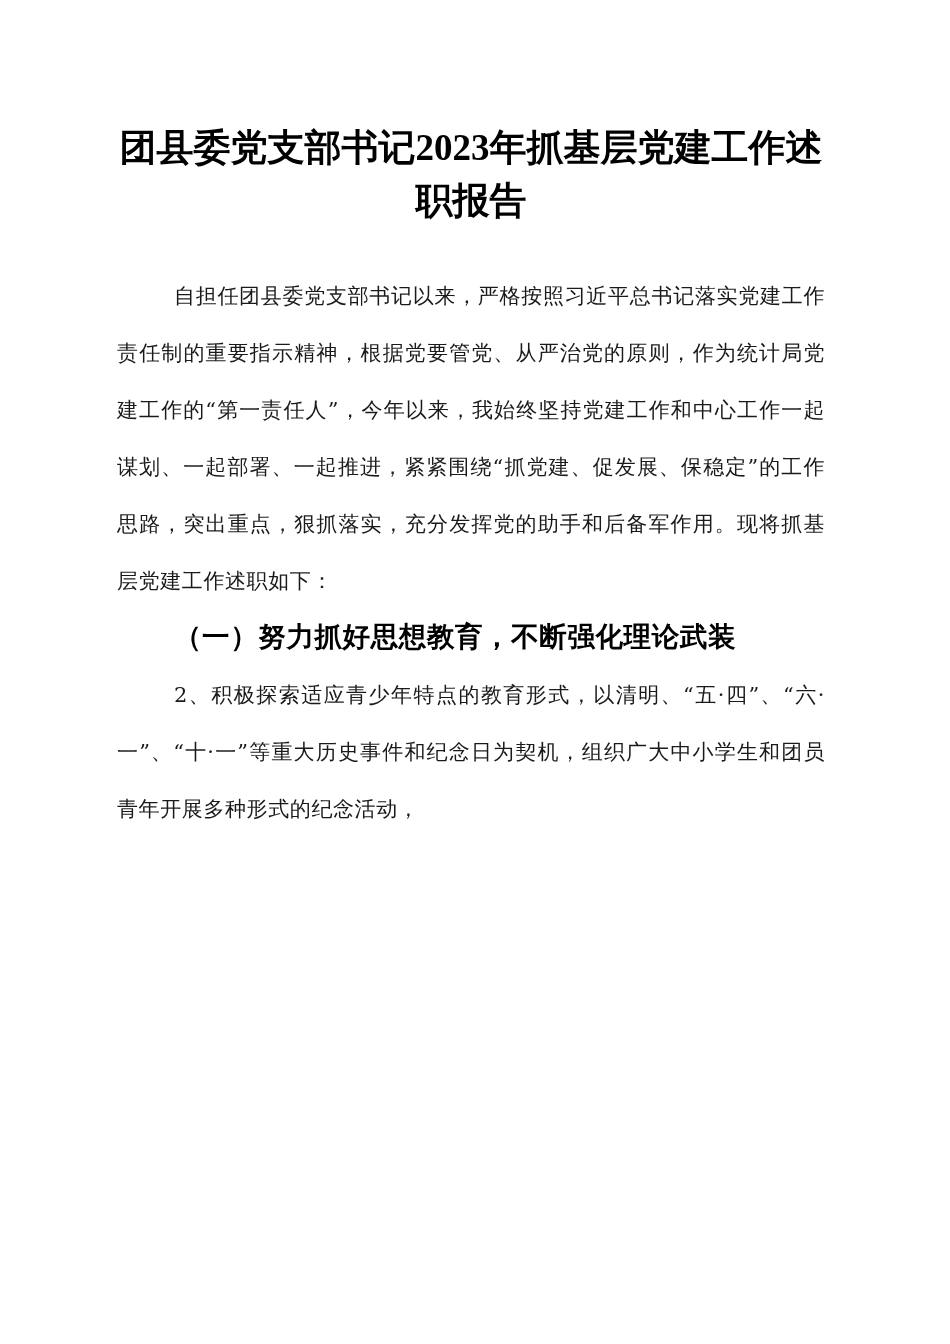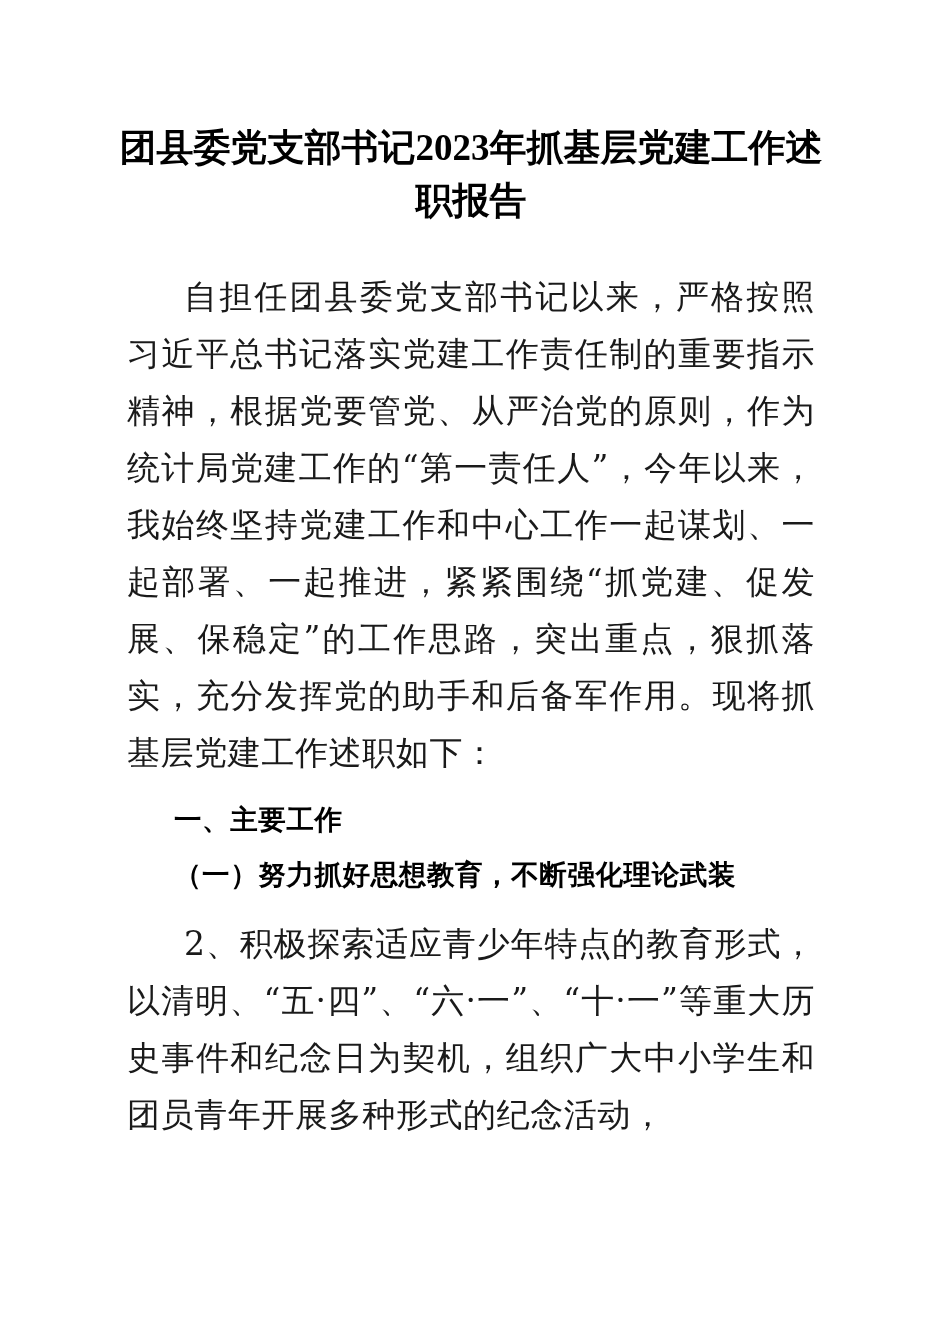--- a/index.html
+++ b/index.html
@@ -41,24 +41,24 @@
     text-align: center;
     letter-spacing: 0px;
     color: #000000;
     padding-top: 121px;
     white-space: normal;
     word-break: break-all;
   }
 
   
   .para {
-    margin: 10px;
+    margin: 0;
     padding: 0;
     font-family: "DejaVu Serif", "Liberation Serif", serif;
-    font-size: 33px;
+    font-size: 21px;
     line-height: 57px;
     text-align: justify;
     text-justify: inter-ideograph;
     letter-spacing: 0.6px;
     color: #1a1a1a;
     word-break: break-all;
   }
 
   .para.indent2 {
     text-indent: 57px;
@@ -100,21 +100,20 @@
 <body>
 
 <div class="page">
 
   <div class="doc-body">
 
     <h1 class="doc-title">团县委党支部书记2023年抓基层党建工作述职报告</h1>
 
     <p class="para indent2 first-para">自担任团县委党支部书记以来，严格按照习近平总书记落实党建工作责任制的重要指示精神，根据党要管党、从严治党的原则，作为统计局党建工作的“第一责任人”，今年以来，我始终坚持党建工作和中心工作一起谋划、一起部署、一起推进，紧紧围绕“抓党建、促发展、保稳定”的工作思路，突出重点，狠抓落实，充分发挥党的助手和后备军作用。现将抓基层党建工作述职如下：</p>
 
-    <p class="h1-line">一、主要工作</p>
 
     <p class="h2-line">（一）努力抓好思想教育，不断强化理论武装</p>
 
 
     <p class="para indent2">2、积极探索适应青少年特点的教育形式，以清明、“五·四”、“六·一”、“十·一”等重大历史事件和纪念日为契机，组织广大中小学生和团员青年开展多种形式的纪念活动，</p>
 
   </div>
 
 </div>
 

